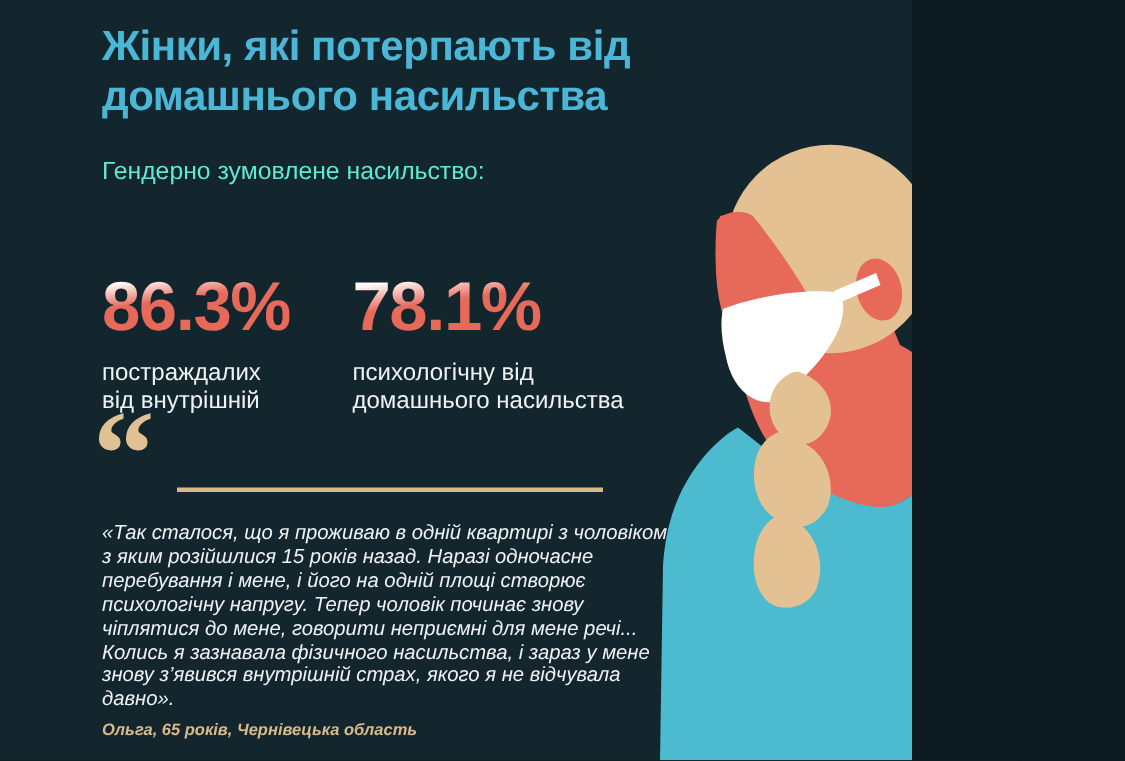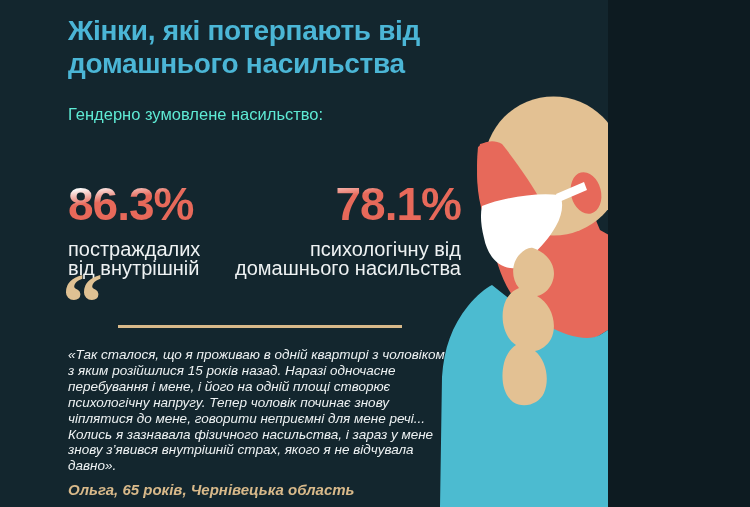--- a/index.html
+++ b/index.html
@@ -17,48 +17,48 @@
     line-height:33px;letter-spacing:-0.3px;
   }
   .title span{display:block;}
   .intro{
     position:absolute;left:68px;top:105px;
     color:#5eead4;font-size:16.5px;font-weight:500;line-height:19.5px;
   }
   .intro span{display:block;}
   .stat{position:absolute;top:167px;margin-top:14px;}
   .stat-1{left:68px;}
-  .stat-2{left:235px;text-align:right;}
+  .stat-2{left:235px;}
   .stat-value{
     font-size:46px;font-weight:800;letter-spacing:-1px;line-height:46px;
     background:linear-gradient(172deg,#ffffff 0%,#ffffff 14%,#e7695a 40%,#e7695a 100%);
     -webkit-background-clip:text;background-clip:text;
     color:transparent;
   }
   .stat-label{
-    margin-top:13px;color:#eef2f3;font-size:20px;font-weight:500;line-height:18.5px;
+    margin-top:13px;color:#eef2f3;font-size:16px;font-weight:500;line-height:18.5px;
   }
   .stat-label span{display:block;}
   .quote-mark{
     position:absolute;left:62px;top:262px;
     font-family:"Liberation Serif", serif;
     font-size:82px;font-weight:700;color:#dfc193;line-height:82px;
   }
   .quote-rule{
     position:absolute;left:118px;top:325px;
     width:284px;height:3px;background:#d8b98a;
   }
   .quote-text{
     position:absolute;left:68px;top:347px;width:386px;
     color:#eef2f3;font-size:13.5px;font-style:italic;font-weight:500;
     line-height:15.9px;
   }
   .attribution{
     position:absolute;left:68px;top:481px;
-    color:#d8b98a;font-size:15px;font-style:italic;font-weight:700;
+    color:#d8b98a;font-size:11px;font-style:italic;font-weight:700;
   }
   
   .illustration{
     position:absolute;left:440px;top:87px;width:310px;height:420px;
   }
 </style>
 </head>
 <body>
 
 <div class="canvas">

